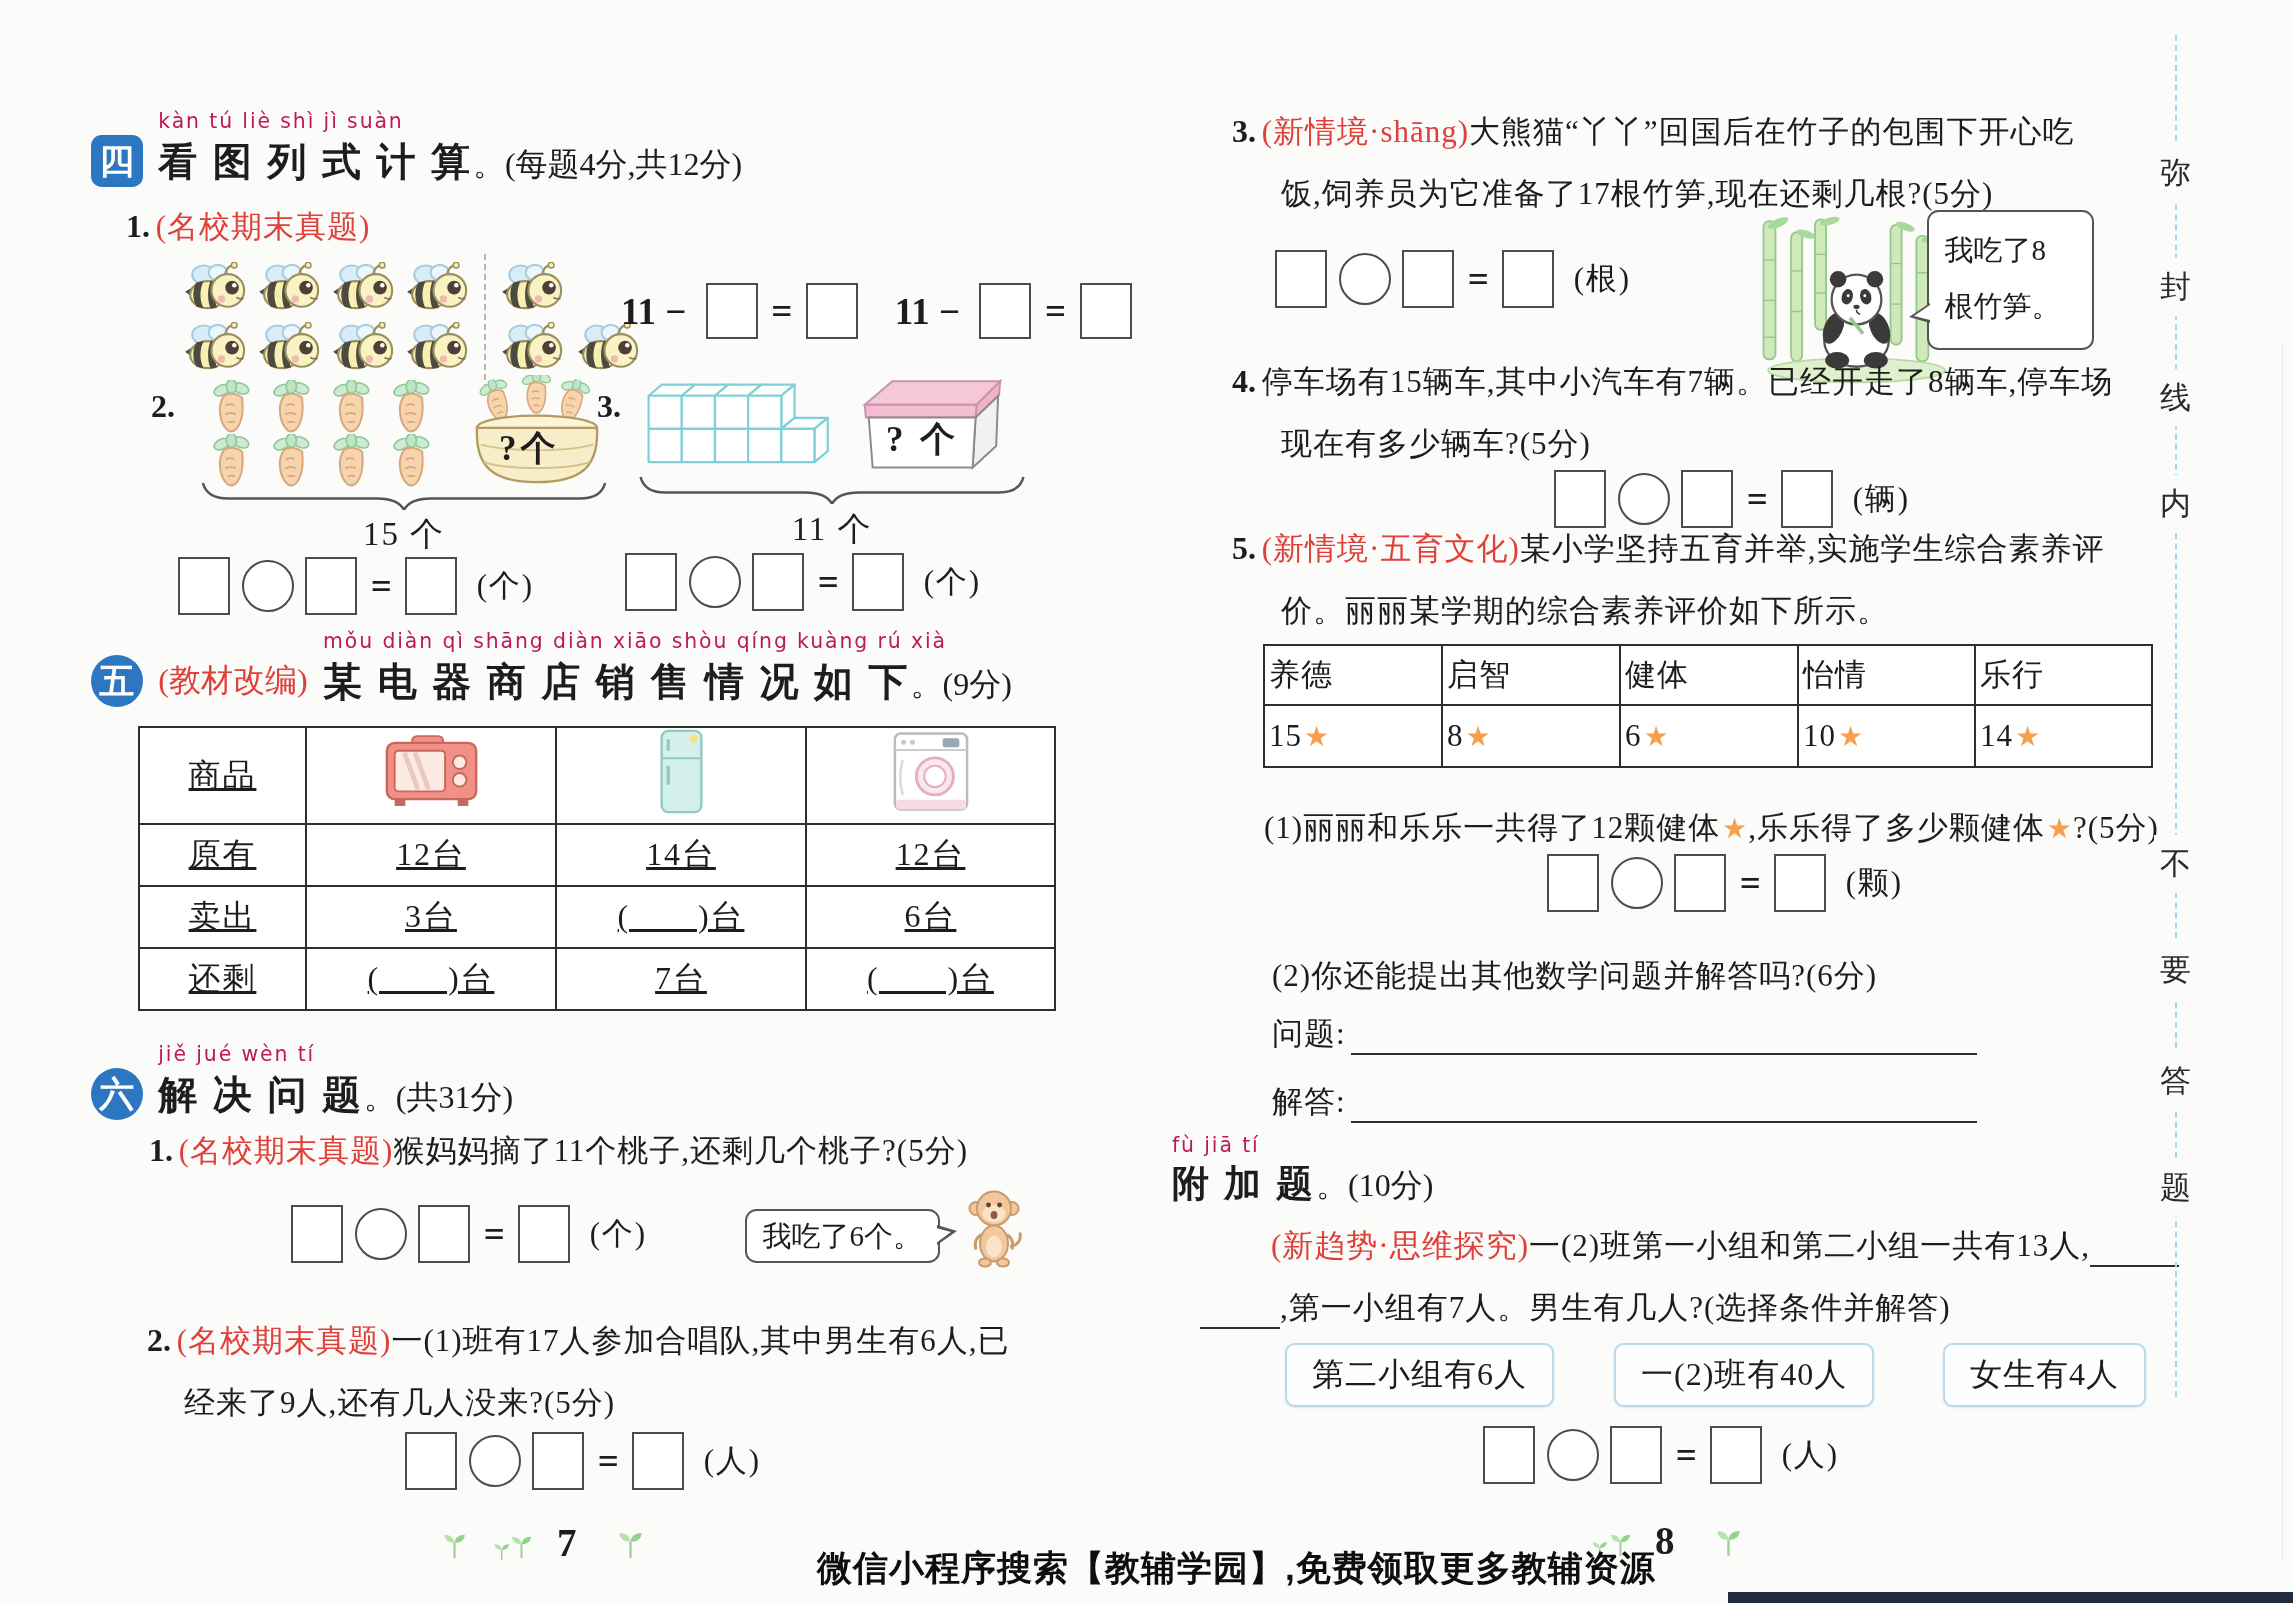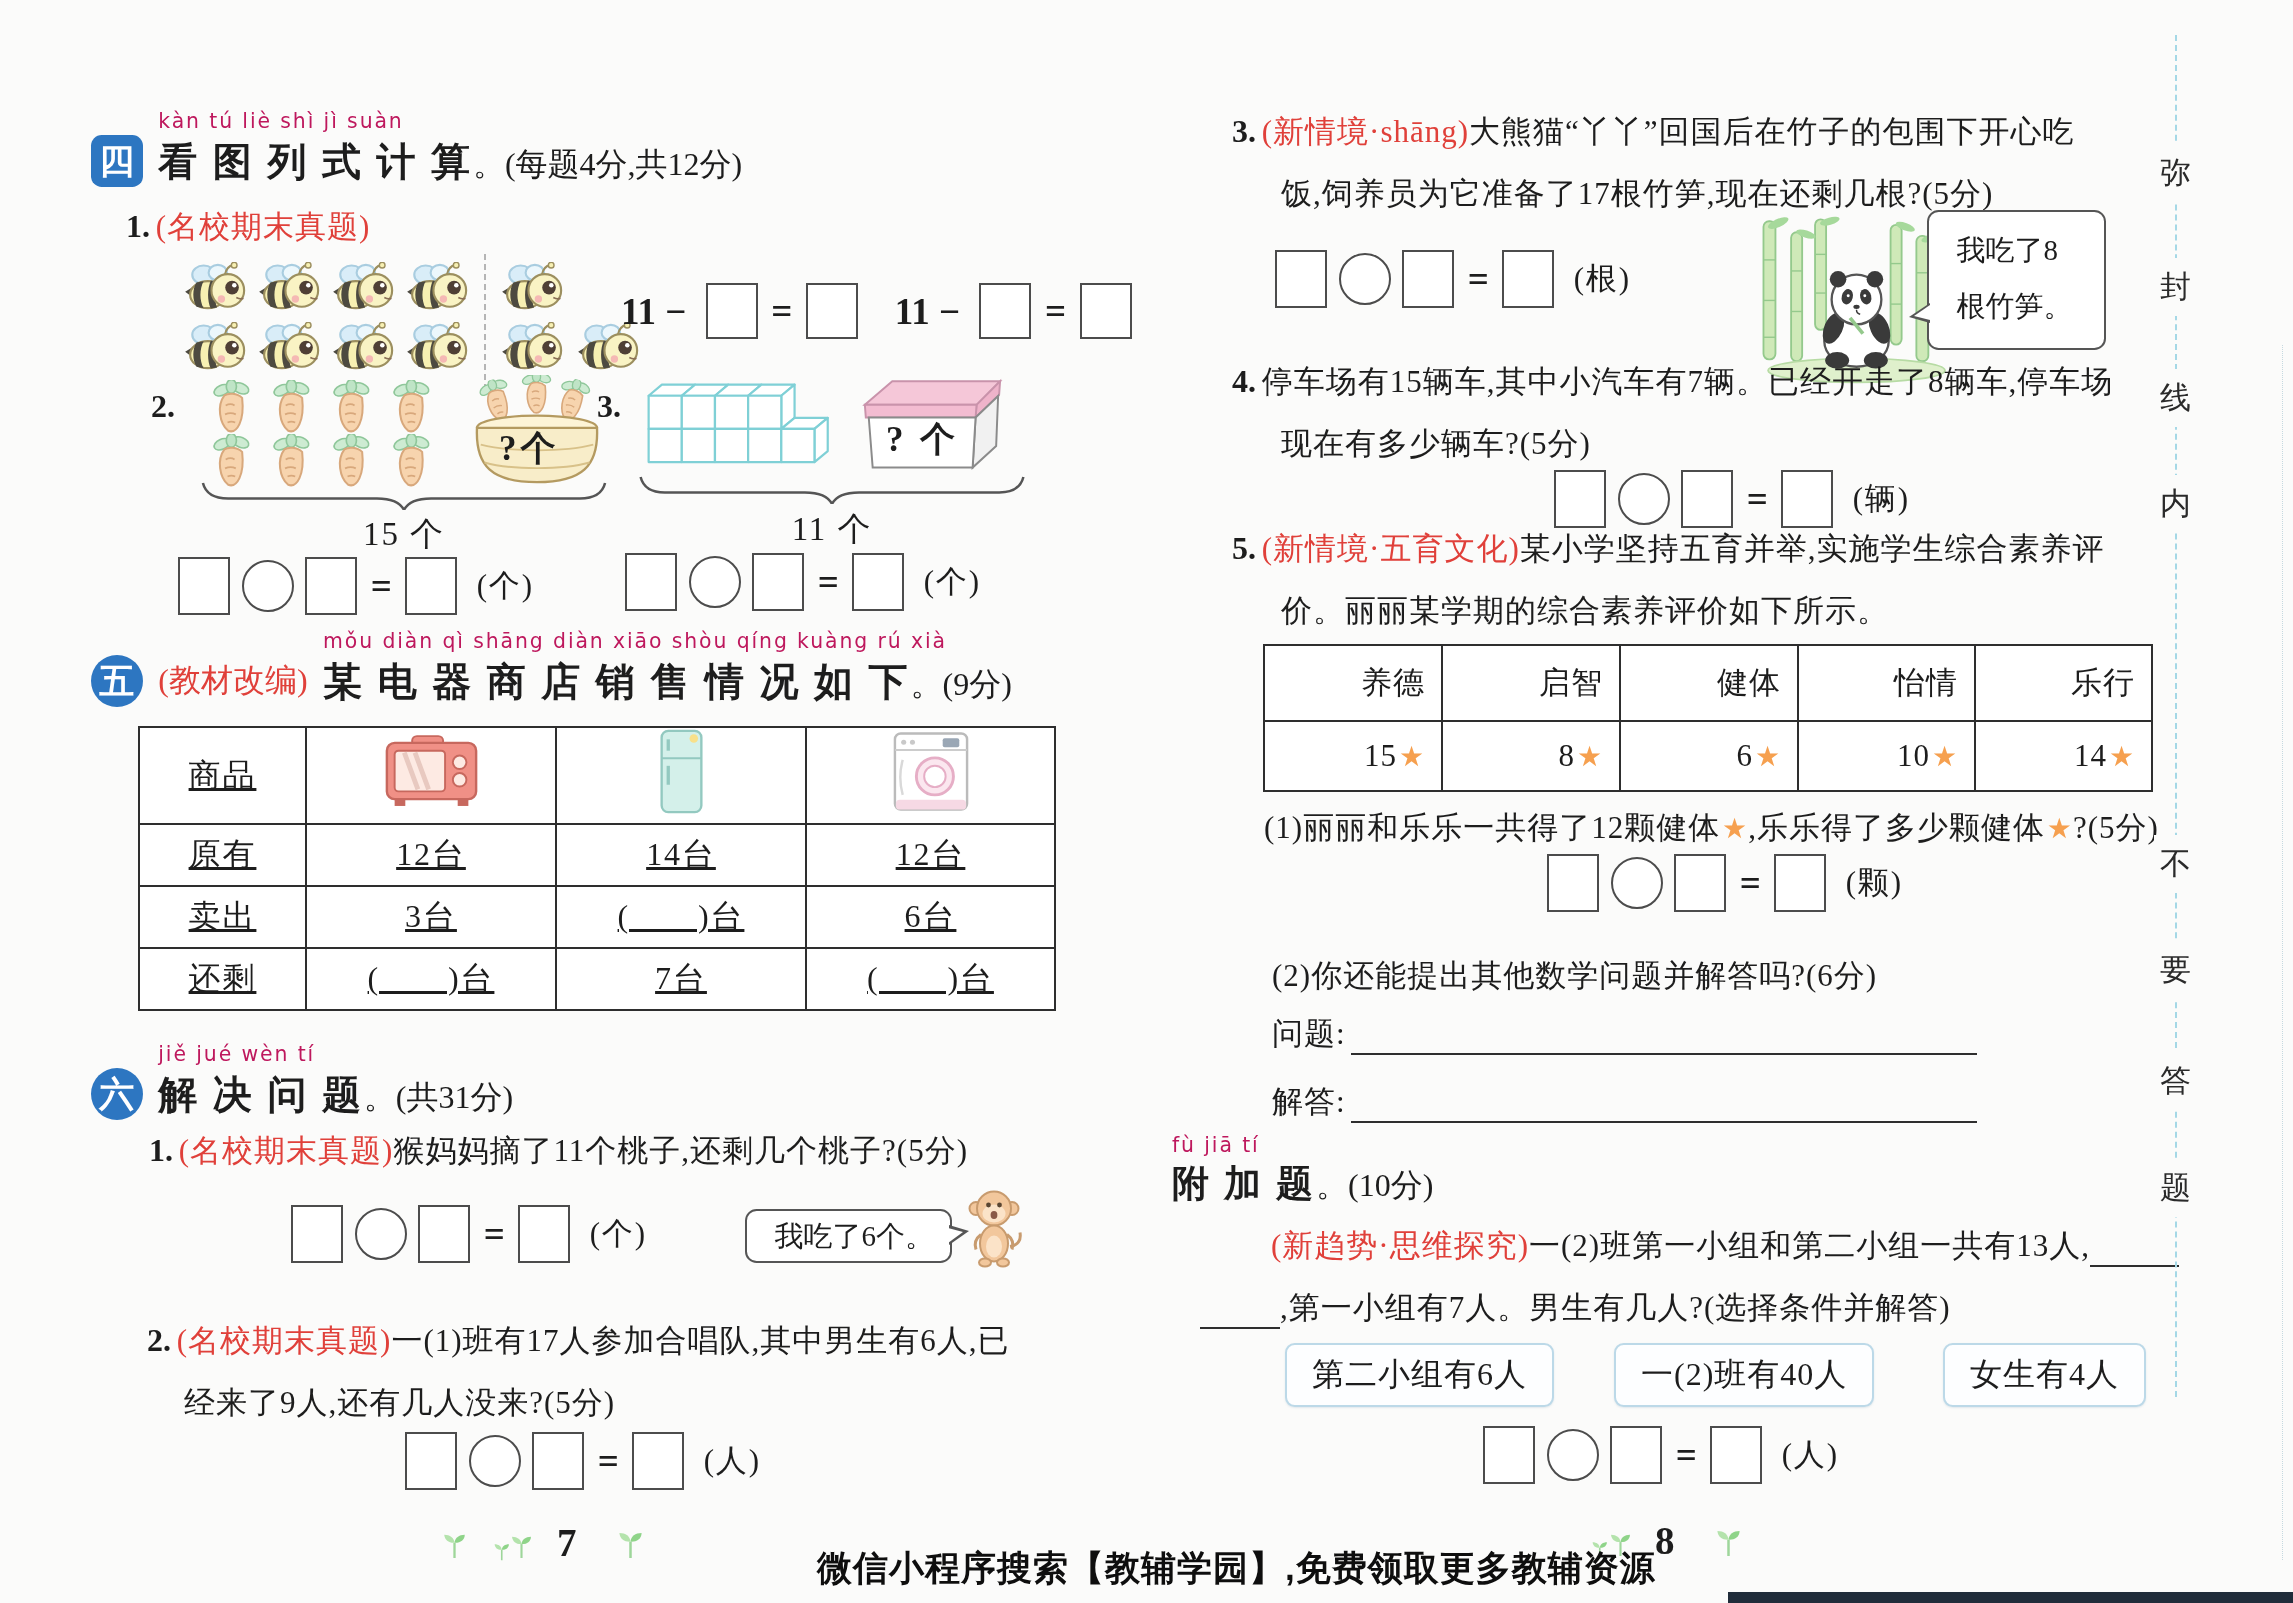--- a/index.html
+++ b/index.html
@@ -56,27 +56,27 @@
   table.store { border-collapse:collapse; table-layout:fixed; }
   table.store td {
     border:2.4px solid #2e2e2e; text-align:center; vertical-align:middle;
     font-size:32px; letter-spacing:1.9px; background:#fff; padding:0;text-decoration:underline;
   }
   table.store { border:2.9px solid #2e2e2e; }
 
   
   table.stars { border-collapse:collapse; table-layout:fixed; }
   table.stars td {
-    border:2.4px solid #2e2e2e; text-align:right; vertical-align:middle;
-    font-size:31px; letter-spacing:1px; background:#fff; padding:16px;
+    border:2.4px solid #2e2e2e; text-align:left; vertical-align:middle;
+    font-size:31px; letter-spacing:1px; background:#fff; padding:4px;
   }
   table.stars { border:2.9px solid #2e2e2e; }
   .star { color:#f6a04f; font-size:28px; margin-left:1.9px; }
 
-  .bubble { position:absolute; background:#fff; border:2.9px solid #555; border-radius:11.6px;padding-left:12px; }
+  .bubble { position:absolute; background:#fff; border:2.9px solid #555; border-radius:11.6px; }
   .bubble .bl { padding:0 15.5px; font-size:29px; white-space:nowrap; }
   .bubble.point-right::before {
     content:""; position:absolute; right:-19.4px; top:13.6px;
     border-top:6.8px solid transparent; border-bottom:14.6px solid transparent; border-left:20.4px solid #555;
   }
   .bubble.point-right::after {
     content:""; position:absolute; right:-13.6px; top:16.5px;
     border-top:4.9px solid transparent; border-bottom:11.6px solid transparent; border-left:15.5px solid #fff;
   }
   .bubble.point-left-low::before {

